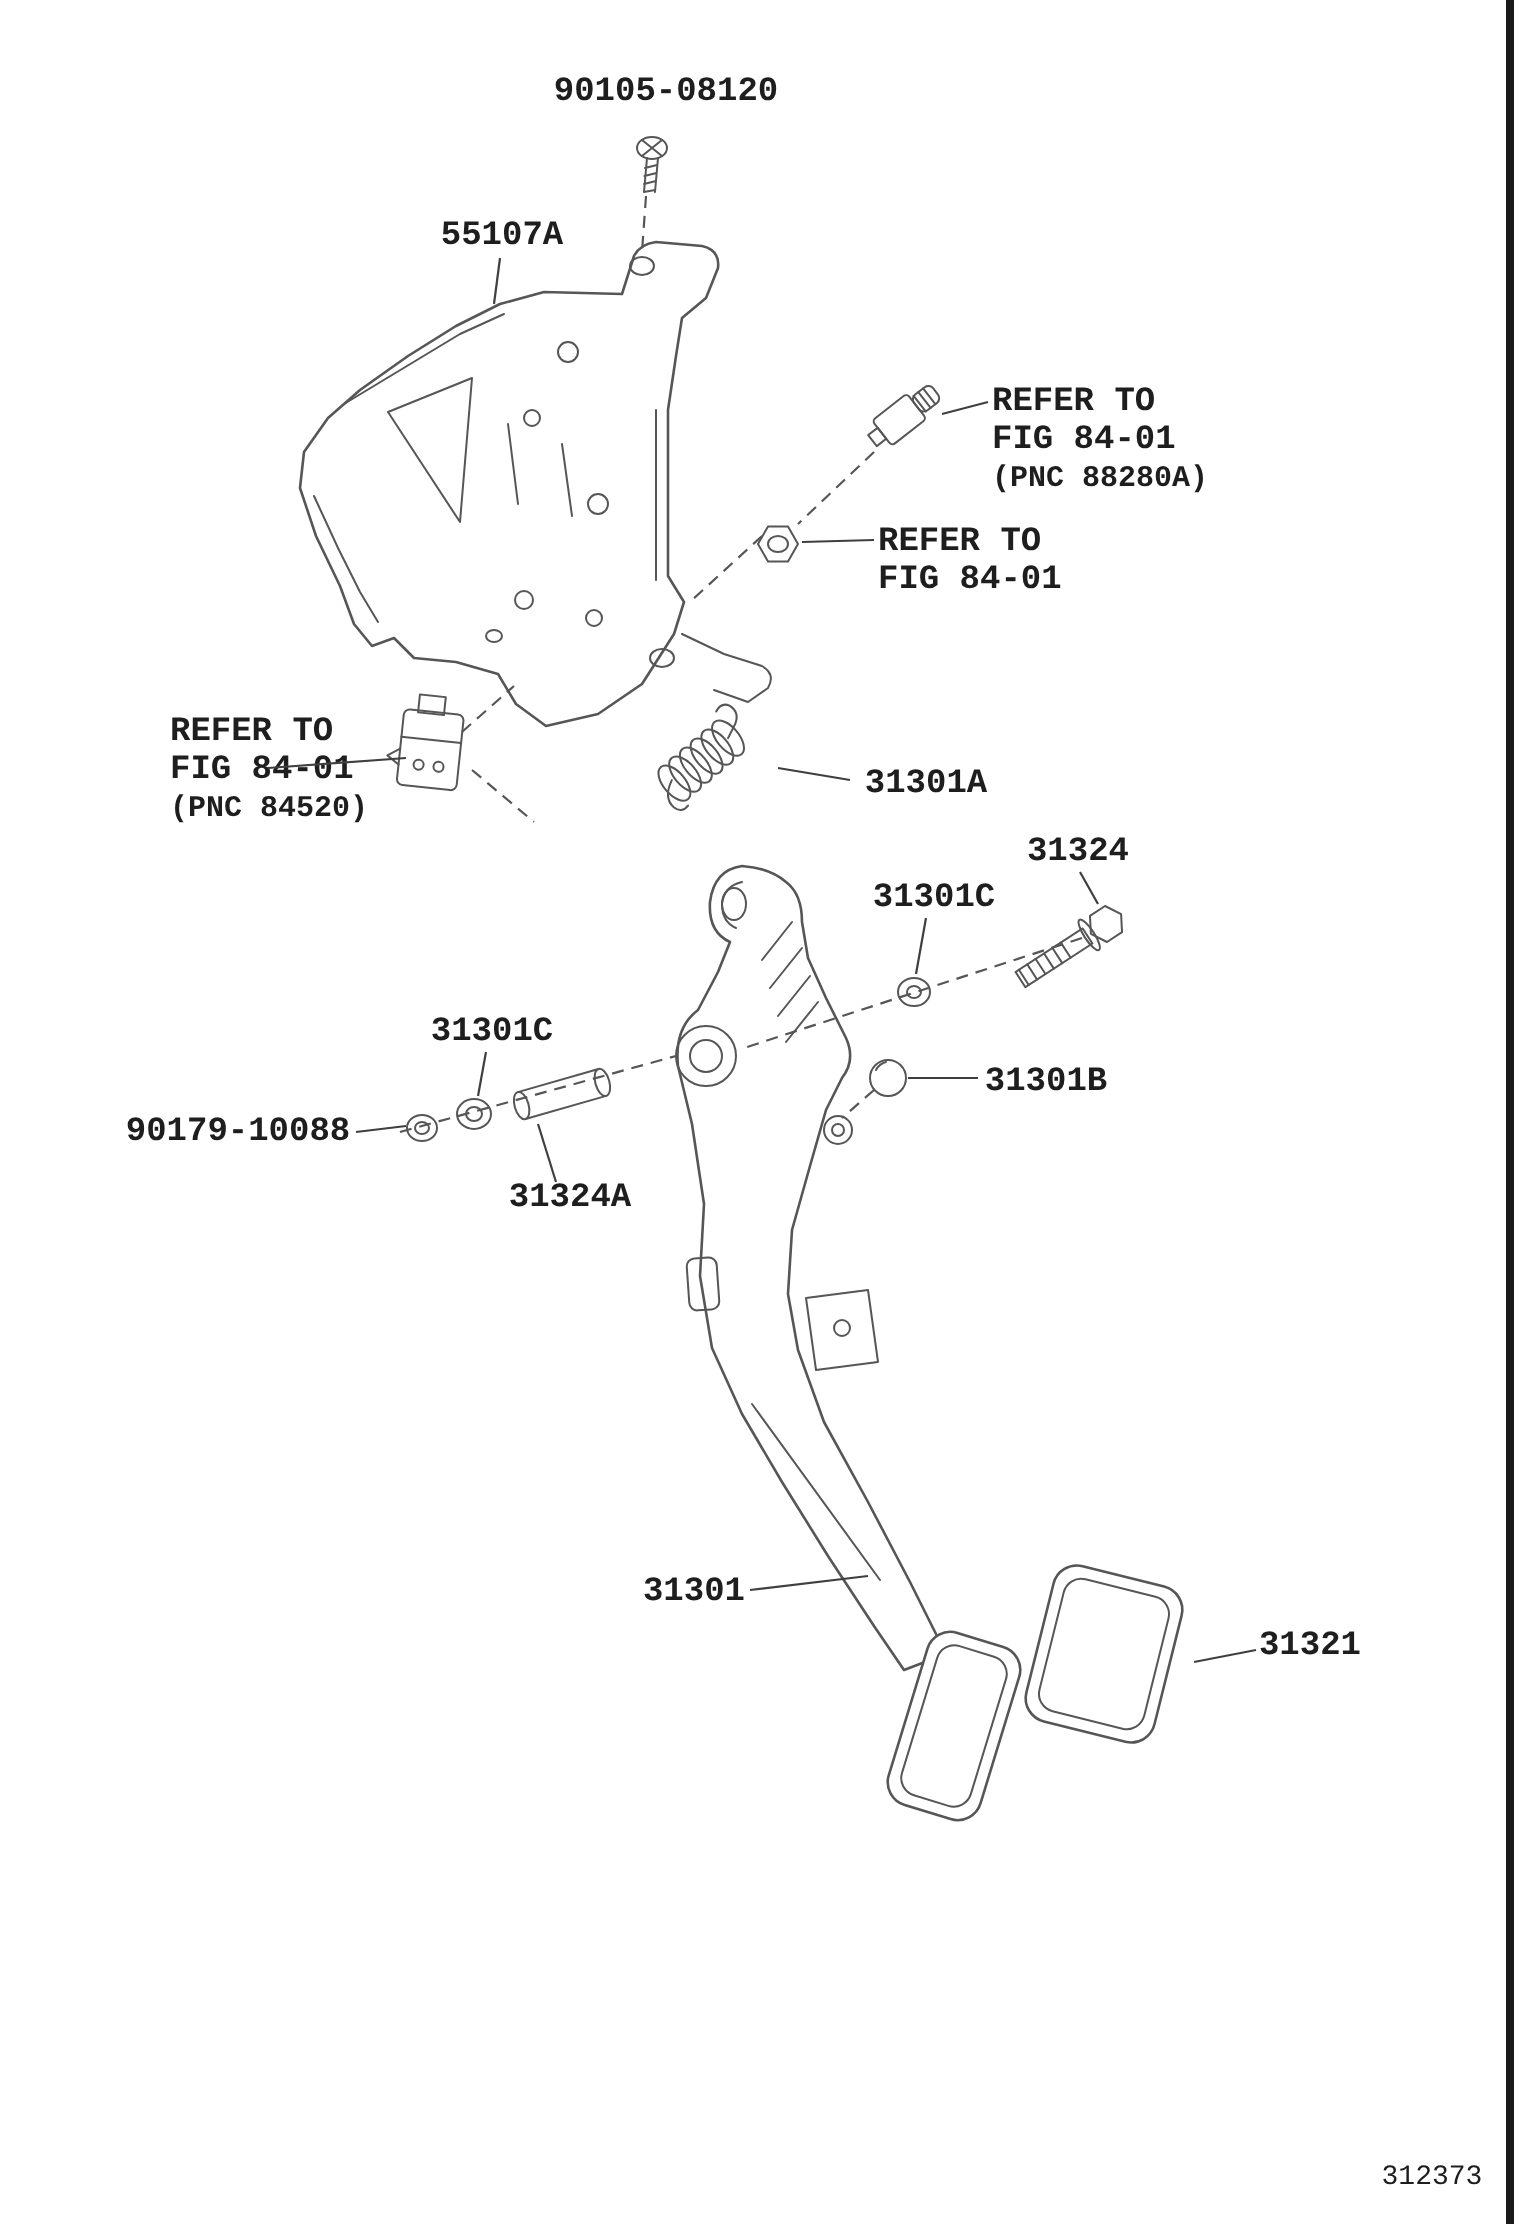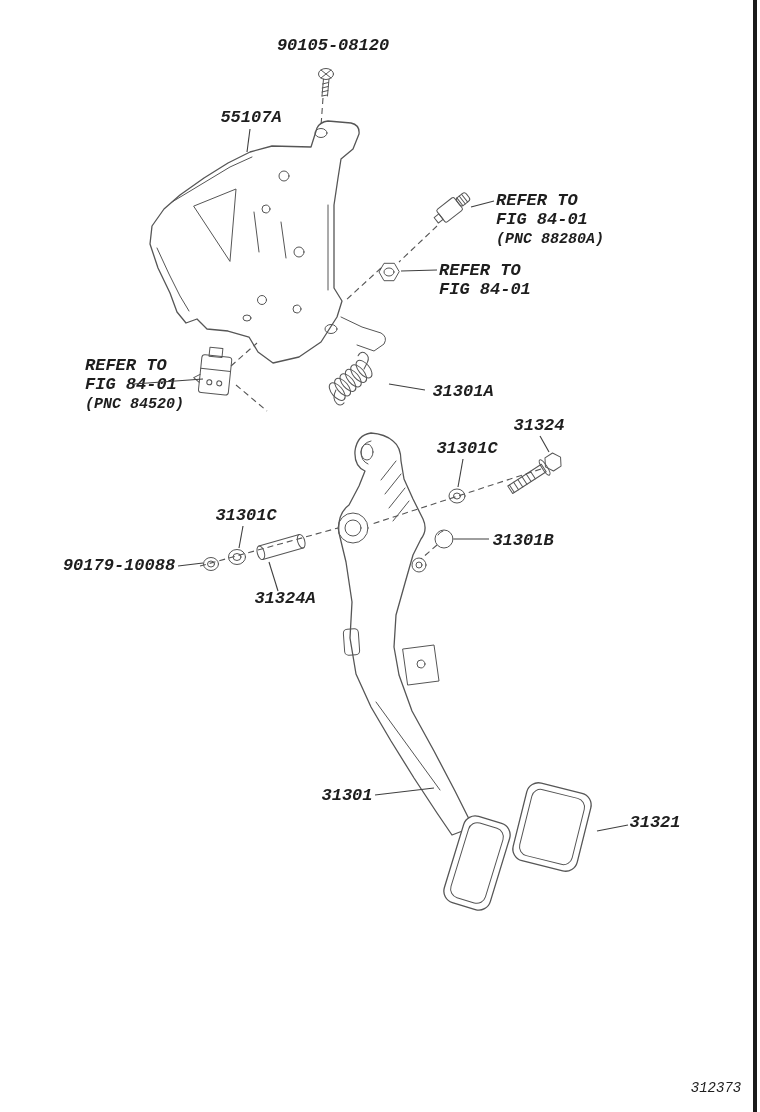--- a/index.html
+++ b/index.html
@@ -1,16 +1,16 @@
 <!DOCTYPE html>
 <html><head>
 <meta charset="utf-8">
 <style>
   html,body{margin:0;padding:0;background:#ffffff;}
-  .page{position:relative;width:760px;height:1112px;background:#fff;overflow:hidden;font-style:italic;}
+  .page{position:relative;width:760px;height:1112px;background:#fff;overflow:hidden;}
   svg{display:block;}
   text{font-family:"Liberation Mono","DejaVu Sans Mono",monospace;font-weight:bold;font-size:17px;fill:#1e1e1e;}
   text.small{font-size:15px;}
   text.footer{font-size:14px;font-weight:normal;}
   .outline{fill:none;stroke:#565656;stroke-width:1.3;stroke-linejoin:round;stroke-linecap:round;}
   .fillw{fill:#ffffff;stroke:#565656;stroke-width:1.3;stroke-linejoin:round;stroke-linecap:round;}
   .thin{fill:none;stroke:#565656;stroke-width:1;stroke-linejoin:round;stroke-linecap:round;}
   .leader{fill:none;stroke:#3f3f3f;stroke-width:1.1;}
   .dash{fill:none;stroke:#565656;stroke-width:1.1;stroke-dasharray:6 4;}
 </style>

